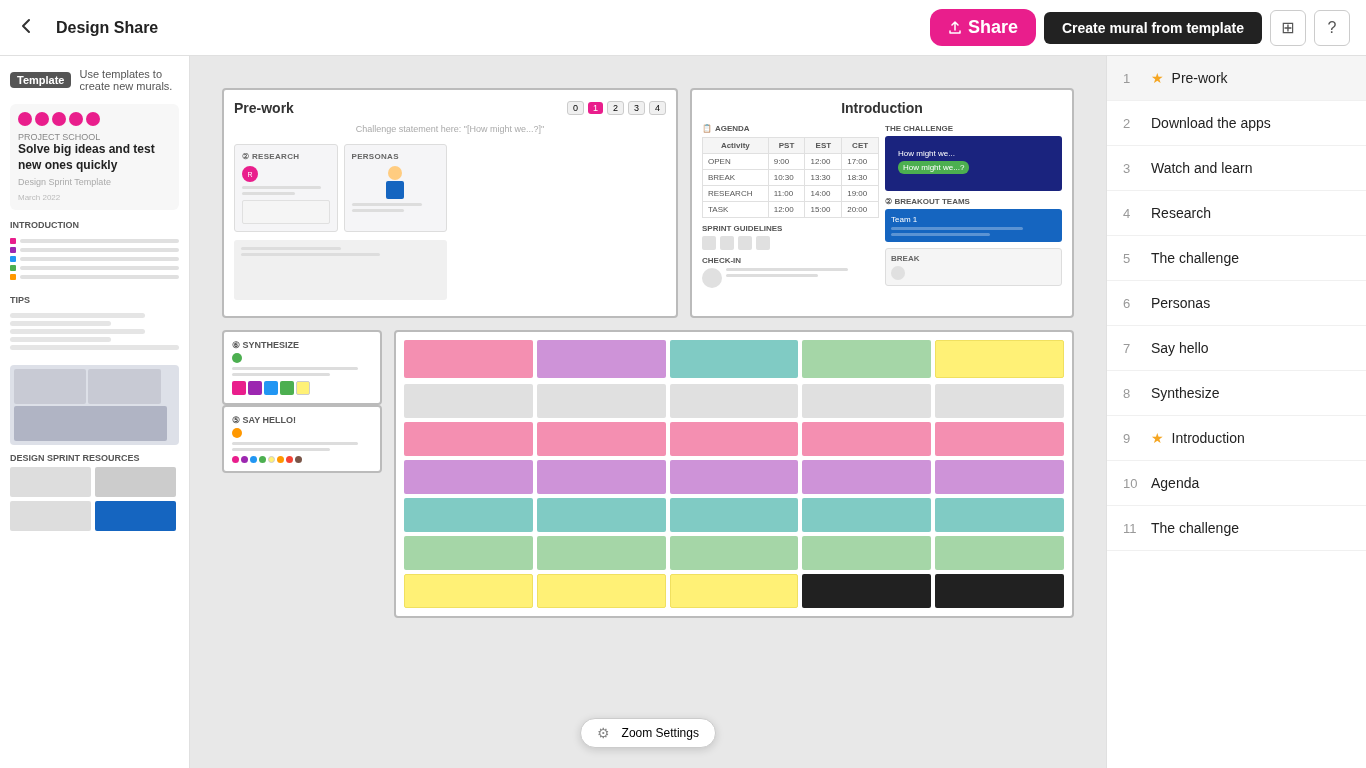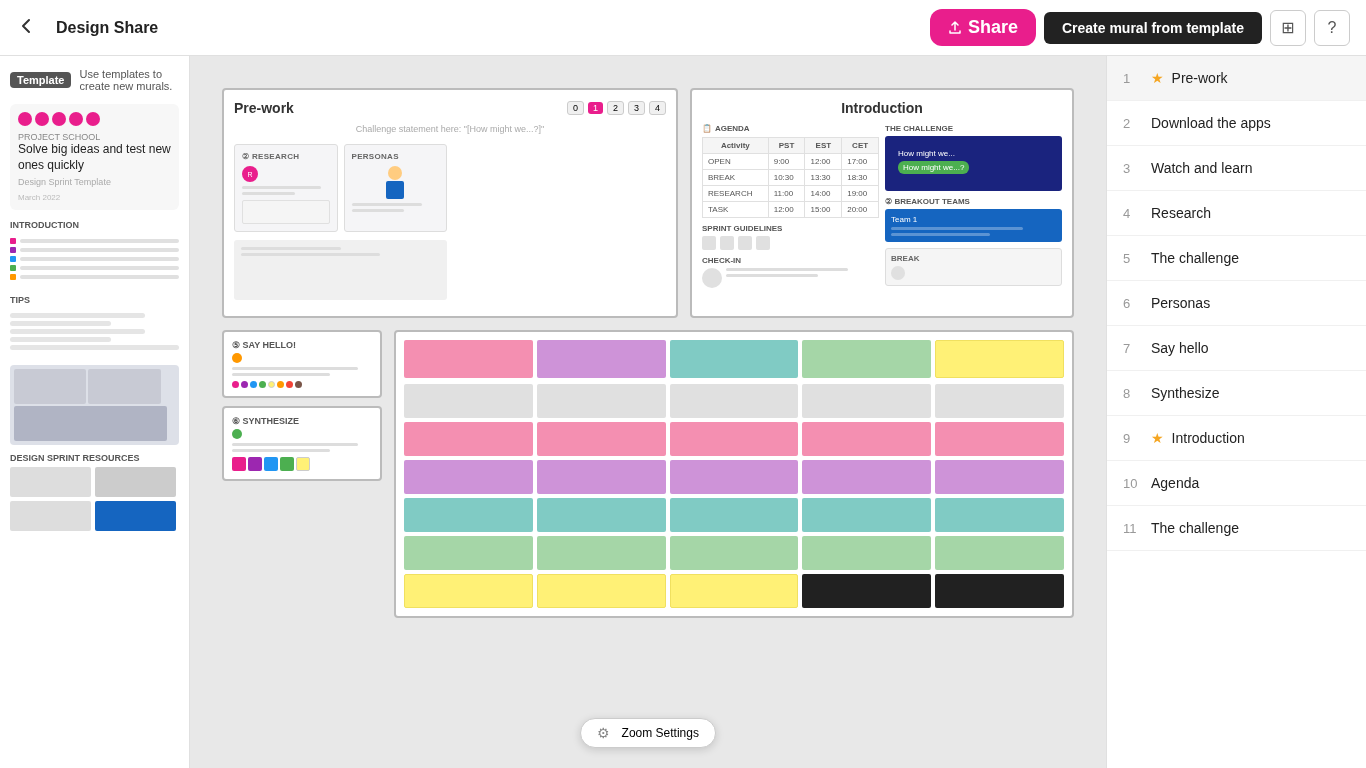--- a/index.html
+++ b/index.html
@@ -129,21 +129,21 @@
     .thumb-logo-row {
       display: flex;
       gap: 3px;
       margin-bottom: 6px;
     }
     .thumb-dot {
       width: 14px; height: 14px;
       border-radius: 50%;
     }
     .thumb-subtitle { font-size: 9px; color: #888; }
-    .thumb-title { font-size: 12px; font-weight: 400; color: #222; margin-bottom: 4px; line-height: 1.3; }
+    .thumb-title { font-size: 12px; font-weight: 700; color: #222; margin-bottom: 4px; line-height: 1.3; }
     .thumb-label { font-size: 9px; color: #aaa; margin-bottom: 6px; }
     .thumb-meta { font-size: 8px; color: #bbb; }
 
     .thumb-section-title {
       font-size: 9px;
       font-weight: 600;
       color: #555;
       margin: 8px 0 4px 0;
       text-transform: uppercase;
     }
@@ -554,54 +554,54 @@
                 </div>
               </div>
             </div>
           </div>
         </div>
 
         <div style="display:flex; gap:12px;">
 
           <div style="width:160px; flex-shrink:0;">
 
+            <div style="background:#fff; border:2px solid #bbb; border-radius:4px; padding:8px;">
+              <div style="font-size:9px; font-weight:700; color:#555; margin-bottom:3px;">⑥ SYNTHESIZE</div>
+              <div style="display:flex; align-items:center; gap:3px; margin-bottom:4px;">
+                <div style="width:10px;height:10px;background:#4caf50;border-radius:50%;"></div>
+              </div>
+              <div class="mini-bar" style="width:90%; height:3px;"></div>
+              <div class="mini-bar" style="width:70%; height:3px; margin-top:3px;"></div>
+              <div style="display:flex; gap:2px; margin-top:5px; flex-wrap:wrap;">
+                <div style="width:14px;height:14px;background:#e91e8c;border-radius:2px;"></div>
+                <div style="width:14px;height:14px;background:#9c27b0;border-radius:2px;"></div>
+                <div style="width:14px;height:14px;background:#2196f3;border-radius:2px;"></div>
+                <div style="width:14px;height:14px;background:#4caf50;border-radius:2px;"></div>
+                <div style="width:14px;height:14px;background:#fff176;border:1px solid #ccc;border-radius:2px;"></div>
+              </div>
+            </div>
+
             <div style="background:#fff; border:2px solid #bbb; border-radius:4px; padding:8px; margin-bottom:8px;">
               <div style="font-size:9px; font-weight:700; color:#555; margin-bottom:3px;">⑤ SAY HELLO!</div>
               <div style="display:flex; align-items:center; gap:3px; margin-bottom:4px;">
                 <div style="width:10px;height:10px;background:#ff9800;border-radius:50%;"></div>
               </div>
               <div class="mini-bar" style="width:90%; height:3px;"></div>
               <div class="mini-bar" style="width:70%; height:3px; margin-top:3px;"></div>
               <div style="display:flex; gap:2px; margin-top:5px; flex-wrap:wrap;">
                 <div style="width:7px;height:7px;background:#e91e8c;border-radius:50%;"></div>
                 <div style="width:7px;height:7px;background:#9c27b0;border-radius:50%;"></div>
                 <div style="width:7px;height:7px;background:#2196f3;border-radius:50%;"></div>
                 <div style="width:7px;height:7px;background:#4caf50;border-radius:50%;"></div>
                 <div style="width:7px;height:7px;background:#fff176;border:1px solid #ccc;border-radius:50%;"></div>
                 <div style="width:7px;height:7px;background:#ff9800;border-radius:50%;"></div>
                 <div style="width:7px;height:7px;background:#f44336;border-radius:50%;"></div>
                 <div style="width:7px;height:7px;background:#795548;border-radius:50%;"></div>
               </div>
             </div>
-
-            <div style="background:#fff; border:2px solid #bbb; border-radius:4px; padding:8px;">
-              <div style="font-size:9px; font-weight:700; color:#555; margin-bottom:3px;">⑥ SYNTHESIZE</div>
-              <div style="display:flex; align-items:center; gap:3px; margin-bottom:4px;">
-                <div style="width:10px;height:10px;background:#4caf50;border-radius:50%;"></div>
-              </div>
-              <div class="mini-bar" style="width:90%; height:3px;"></div>
-              <div class="mini-bar" style="width:70%; height:3px; margin-top:3px;"></div>
-              <div style="display:flex; gap:2px; margin-top:5px; flex-wrap:wrap;">
-                <div style="width:14px;height:14px;background:#e91e8c;border-radius:2px;"></div>
-                <div style="width:14px;height:14px;background:#9c27b0;border-radius:2px;"></div>
-                <div style="width:14px;height:14px;background:#2196f3;border-radius:2px;"></div>
-                <div style="width:14px;height:14px;background:#4caf50;border-radius:2px;"></div>
-                <div style="width:14px;height:14px;background:#fff176;border:1px solid #ccc;border-radius:2px;"></div>
-              </div>
-            </div>
           </div>
 
           <div style="flex:1; background:#fff; border:2px solid #bbb; border-radius:4px; padding:8px; overflow:hidden;">
 
             <div style="display:grid; grid-template-columns:repeat(5, 1fr); gap:4px; margin-bottom:6px;">
               <div style="background:#f48fb1; height:38px; border-radius:2px;"></div>
               <div style="background:#ce93d8; height:38px; border-radius:2px;"></div>
               <div style="background:#80cbc4; height:38px; border-radius:2px;"></div>
               <div style="background:#a5d6a7; height:38px; border-radius:2px;"></div>
               <div style="background:#fff176; height:38px; border-radius:2px; border:1px solid #f0e060;"></div>

